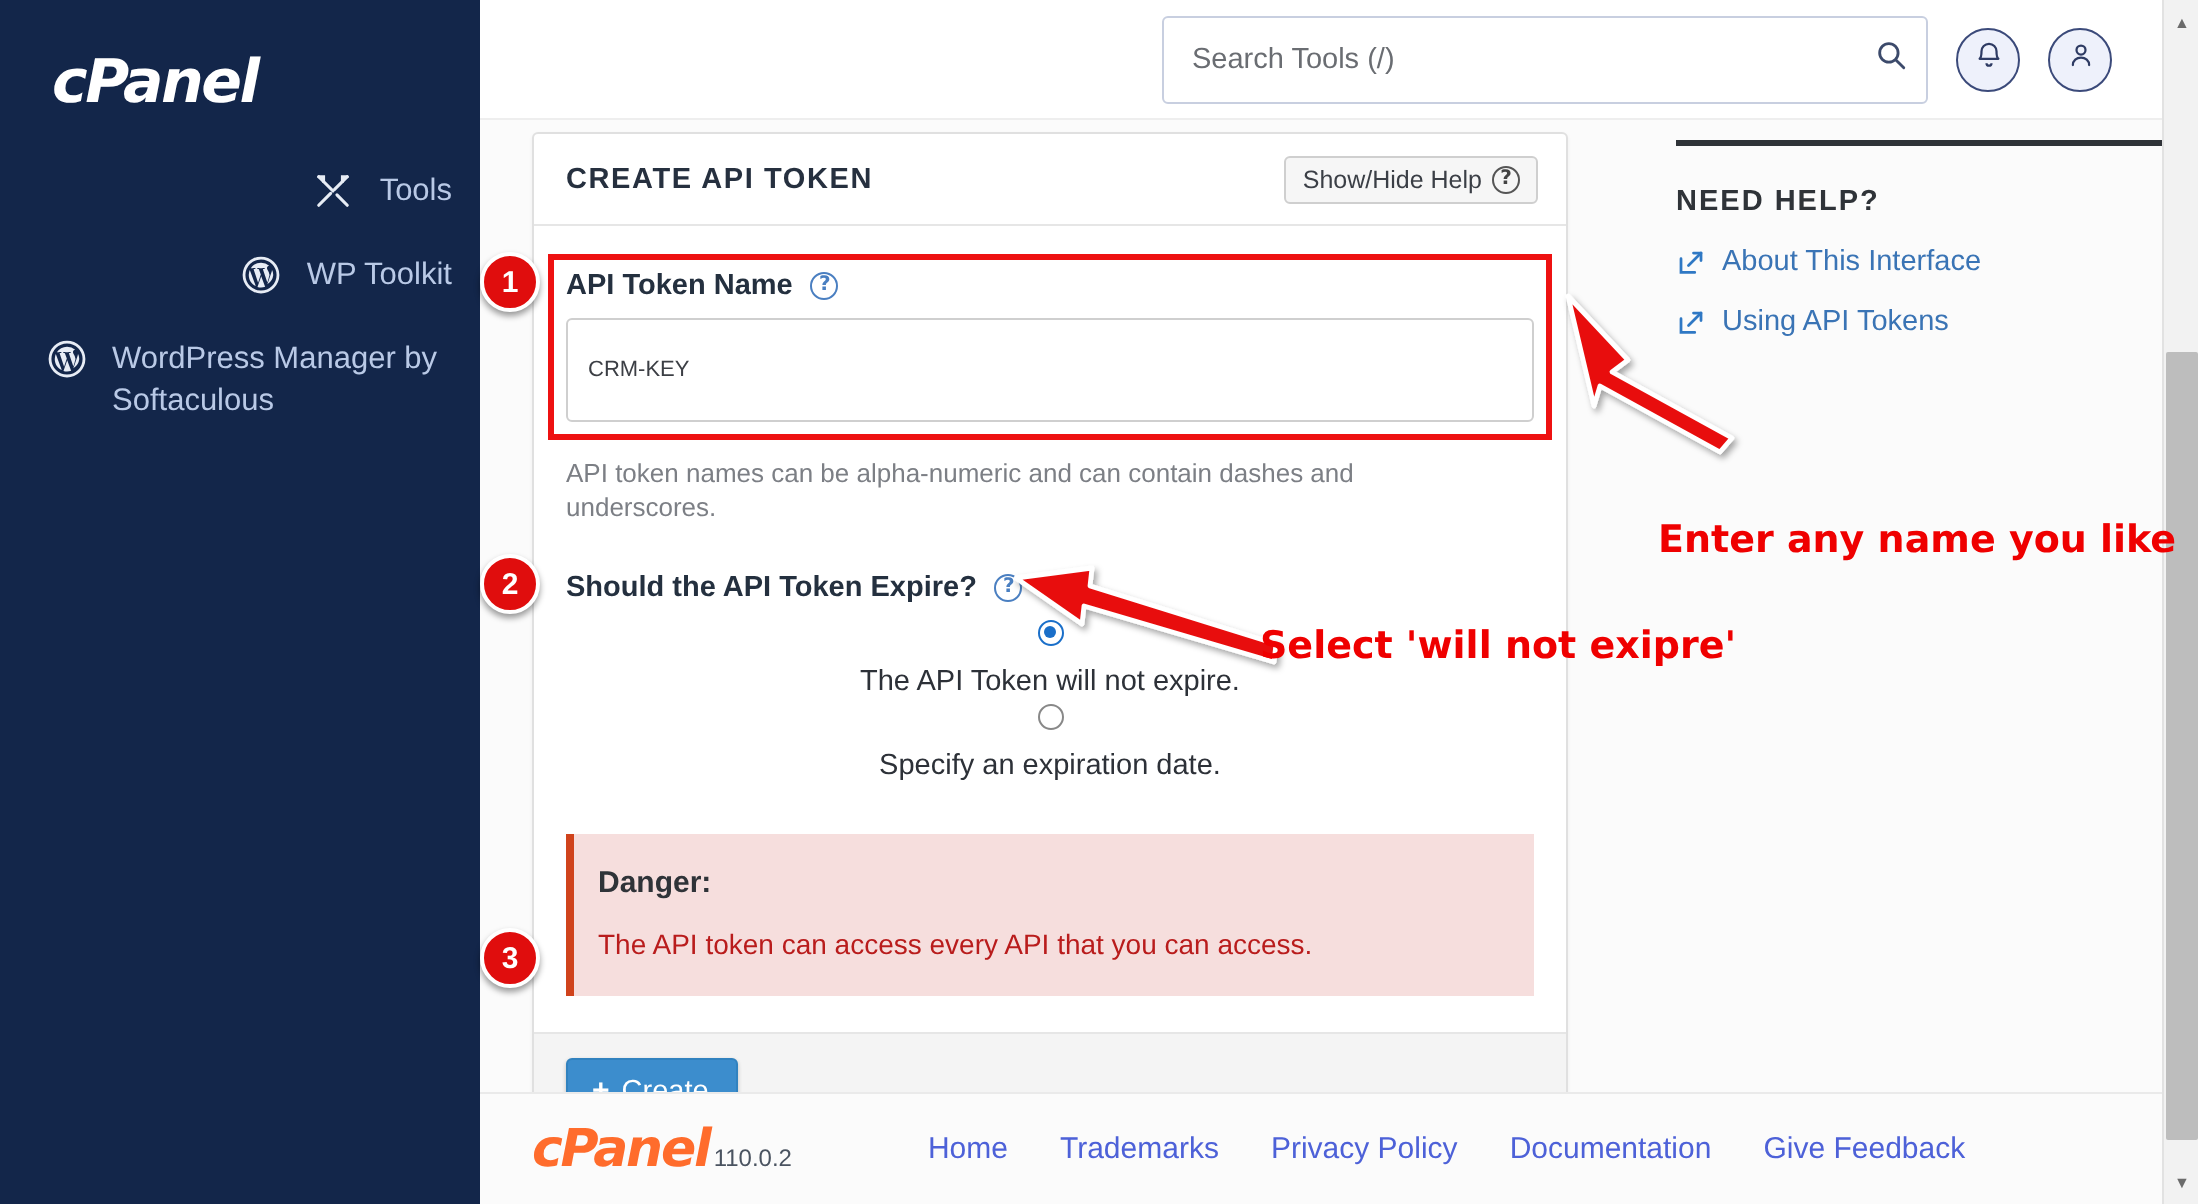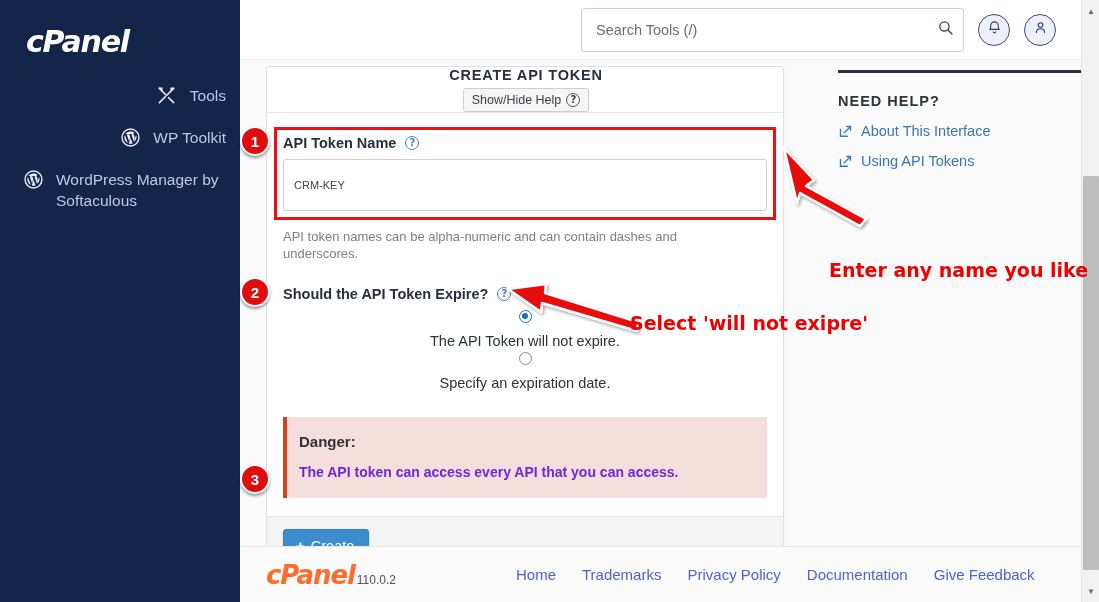--- a/index.html
+++ b/index.html
@@ -115,21 +115,20 @@
     background: #ffffff;
     border: 1px solid #e0e0e0;
     border-radius: 3px;
     box-shadow: 0 1px 2px rgba(0,0,0,0.05);
   }
   #card-head {
     height: 46px;
     border-bottom: 1px solid #e6e6e6;
     display: flex; align-items: center; justify-content: space-between;
     padding: 0 14px 0 16px;
-    flex-direction: column;
   }
   #card-title {
     font-size: 14.5px;
     font-weight: bold;
     letter-spacing: 0.8px;
     color: #26303f;
   }
   #help-toggle {
     border: 1px solid #cfcfcf;
     background: #f6f6f6;
@@ -196,21 +195,21 @@
     border-radius: 50%; background: #1a6fc9;
   }
 
   #danger {
     margin: 24px 0 8px 0;
     background: #f6dedd;
     border-left: 4px solid #d0431c;
     padding: 16px 18px 18px 12px;
   }
   #danger-title { font-size: 15px; font-weight: bold; color: #2f3338; margin-bottom: 14px; }
-  #danger-text { font-size: 14px; color: #6d28d9; font-weight: bold; }
+  #danger-text { font-size: 14px; color: #b91c1c; }
 
   #card-foot {
     border-top: 1px solid #e6e6e6;
     background: #f4f4f4;
     padding: 12px 16px;
   }
   #create-btn {
     background: #3c8dcd;
     border: 1px solid #3182bf;
     border-radius: 3px;
@@ -245,21 +244,21 @@
     background: #fbfbfb;
     display: flex; align-items: center;
   }
   #footer-logo-wrap { padding-left: 26px; display: flex; align-items: baseline; gap: 2px; }
   #footer-logo {
     font-family: "DejaVu Sans", sans-serif;
     font-weight: bold; font-style: italic;
     font-size: 26px; color: #ff6c2c; letter-spacing: -1.1px;
   }
   #footer-version { font-size: 12px; color: #4a5360; }
-  #footer-links { display: flex; gap: 26px; margin-left: 120px; }
+  #footer-links { display: flex; gap: 26px; margin-left: 68px; }
   .footer-link { font-size: 15px; color: #4d61d8; cursor: pointer; }
 
   
   #scrollbar {
     position: absolute; right: 0; top: 0; width: 18px; height: 602px;
     background: #f2f2f2; border-left: 1px solid #e2e2e2;
   }
   #sb-up, #sb-down {
     position: absolute; left: 0; width: 18px; height: 18px;
     display: flex; align-items: center; justify-content: center;

